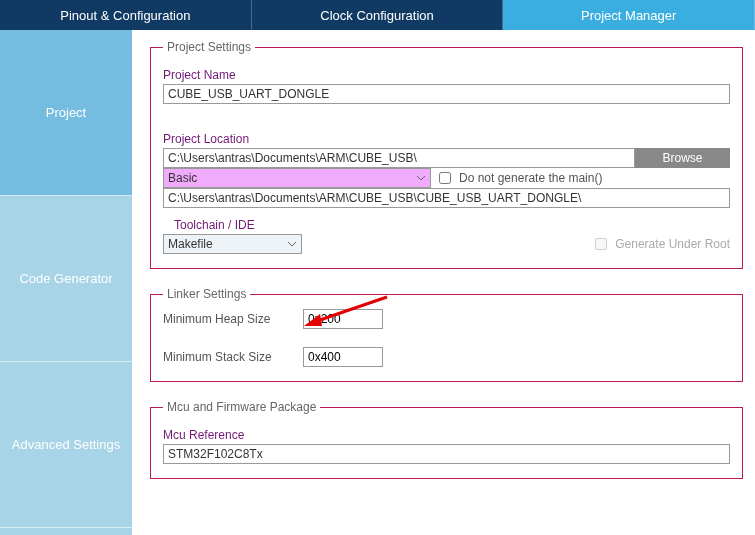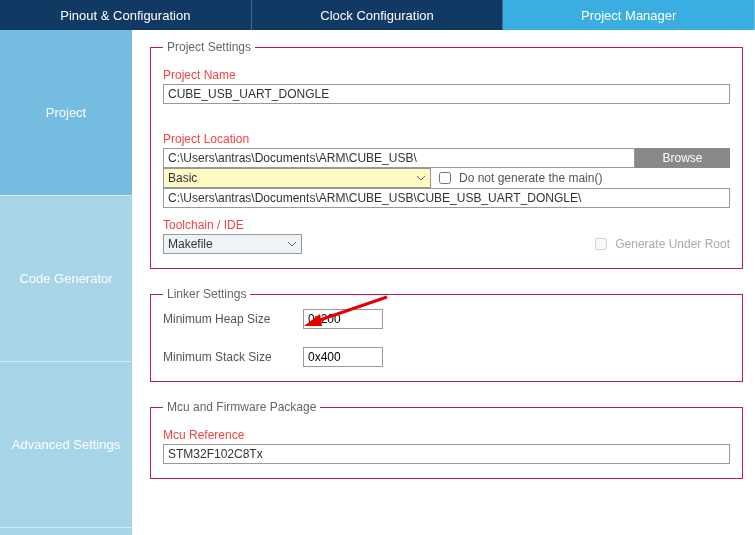--- a/index.html
+++ b/index.html
@@ -61,21 +61,21 @@
     border: 1px solid #be185d;
     margin: 0 0 18px 0;
     padding: 8px 12px 14px 12px;
   }
   legend {
     color: #666;
     padding: 0 4px;
     font-size: 12px;
   }
   .field-label {
-    color: #ef4444;
+    color: #701a75;
     margin: 6px 0 2px 0;
   }
   .row { display: flex; align-items: center; gap: 8px; }
   input[type=text].full {
     width: 100%;
     height: 20px;
     border: 1px solid #999;
     padding: 1px 4px;
     font-size: 12px;
     color: #333;
@@ -100,21 +100,21 @@
     cursor: pointer;
     text-align: center;
   }
   .select {
     position: relative;
     height: 20px;
     border: 1px solid #999;
     display: flex;
     align-items: center;
     padding: 0 18px 0 4px;
-    background: #fef9c3;
+    background: #f0abfc;
     cursor: pointer;
   }
   .select.wide { width: 268px; }
   .select.narrow { width: 139px; background:  #eef3f8; }
   .select .chev {
     position: absolute;
     right: 4px;
     top: 4px;
     width: 10px;
     height: 10px;
@@ -167,21 +167,21 @@
                 <path d="M1 3 L5 7 L9 3" fill="none" stroke="#666" stroke-width="1"></path>
               </svg>
           </span>
         </div>
         <input type="checkbox" class="cb" style="">
         <span class="cb-label">Do not generate the main()</span>
       </div>
 
       <input type="text" class="full" value="C:\Users\antras\Documents\ARM\CUBE_USB\CUBE_USB_UART_DONGLE\" style="">
 
-      <div class="field-label" style="margin-top:10px;">Toolchain / IDE</div>
+      <div class="field-label" style="margin-top:10px;margin-left:11px;">Toolchain / IDE</div>
       <div class="row" style="justify-content:space-between;">
         <div class="select narrow">
           <span>Makefile</span>
           <span class="chev">
             <svg width="10" height="10" viewBox="0 0 10 10">
                 <path d="M1 3 L5 7 L9 3" fill="none" stroke="#666" stroke-width="1"></path>
               </svg>
           </span>
         </div>
         <div class="row">

